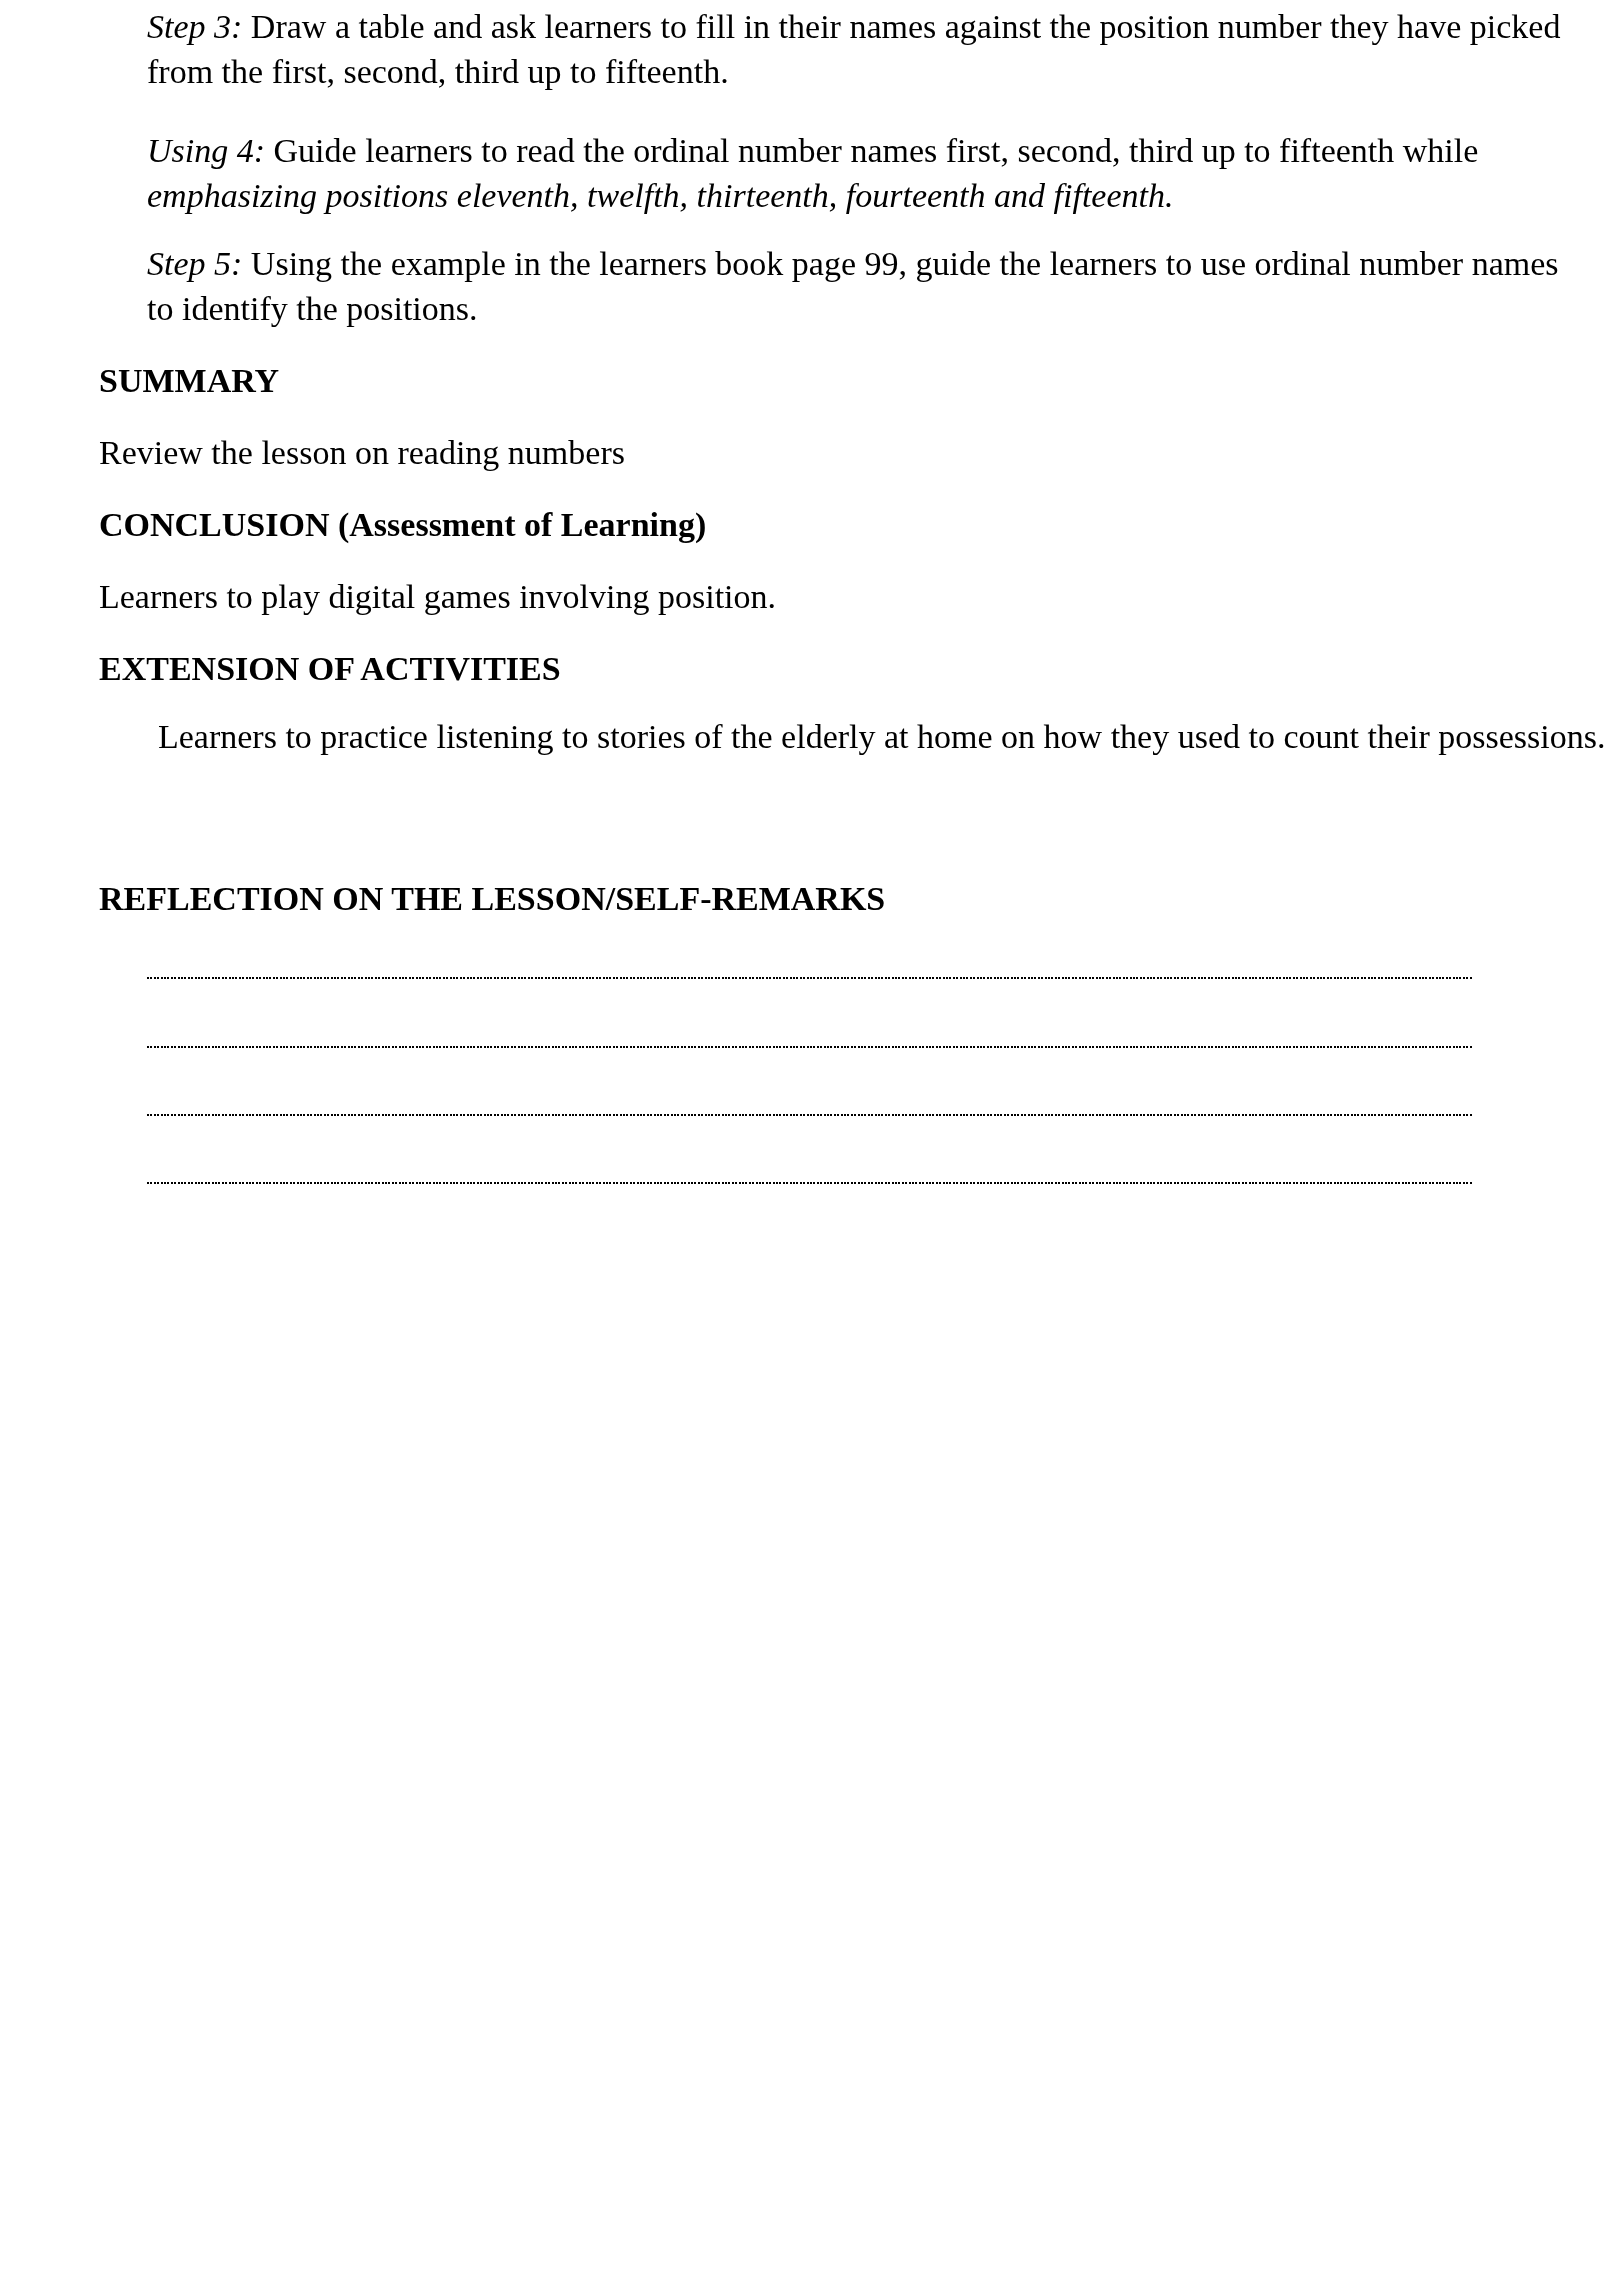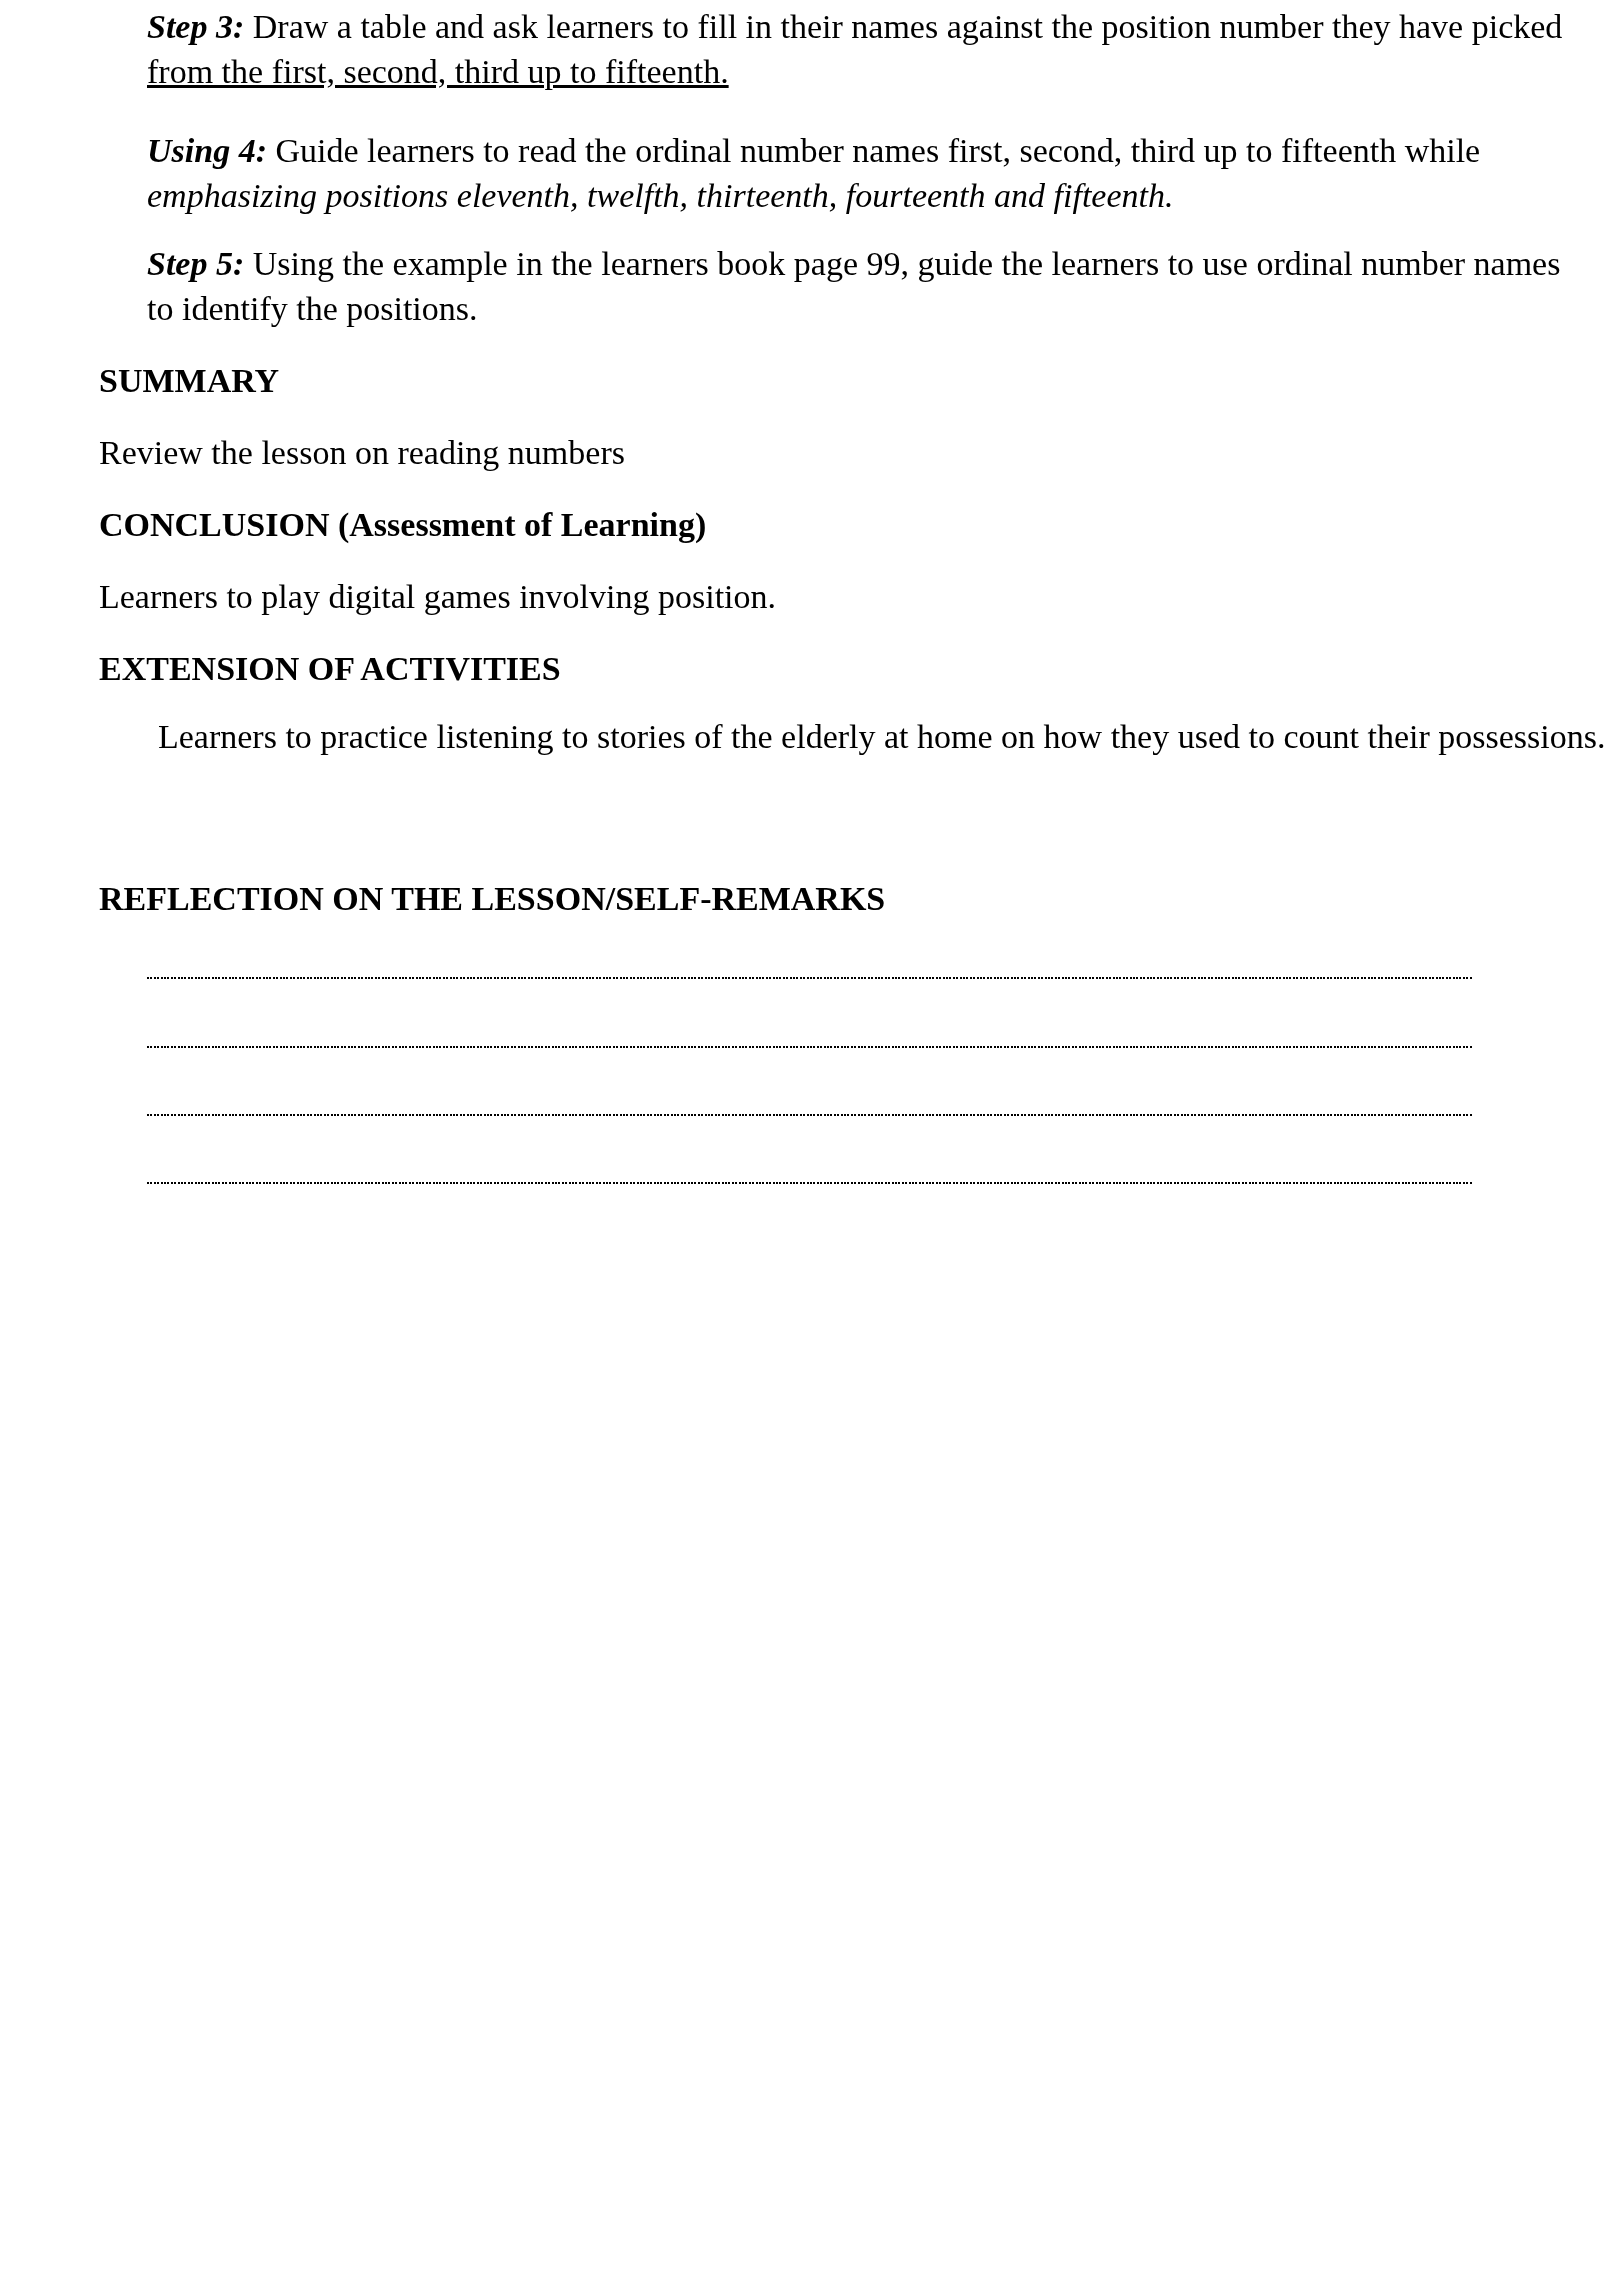--- a/index.html
+++ b/index.html
@@ -16,41 +16,41 @@
       color: #000000;
     }
     .line {
       position: absolute;
       white-space: nowrap;
       font-size: 34px;
       line-height: 1;
       margin: 0;
     }
     .line .step-label {
-      font-weight: bold;
+      font-weight: normal;
       font-style: italic;
     }
     .heading {
       font-weight: bold;
     }
     .dotted-line {
       position: absolute;
       left: 147px;
       width: 1325px;
       height: 2px;
       background-image: repeating-linear-gradient(to right, #000 0px, #000 2px, transparent 2px, transparent 3.4px);
     }
   </style>
 </head>
 <body>
 
 <div class="line" style="left:147px; top:9.8px;">
   <span class="step-label">Step 3:</span><span> Draw a table and ask learners to fill in their names against the position number they have picked</span>
 </div>
-<div class="line" style="left:147px; top:55px;text-decoration:underline;">
+<div class="line" style="left:147px; top:55px;">
   <span>from the first, second, third up to fifteenth.</span>
 </div>
 
 <div class="line" style="left:147px; top:134px;">
   <span class="step-label">Using 4:</span><span> Guide learners to read the ordinal number names first, second, third up to fifteenth while</span>
 </div>
 <div class="line" style="left:147px; top:179px;font-style:italic;">
   <span>emphasizing positions eleventh, twelfth, thirteenth, fourteenth and fifteenth.</span>
 </div>
 

